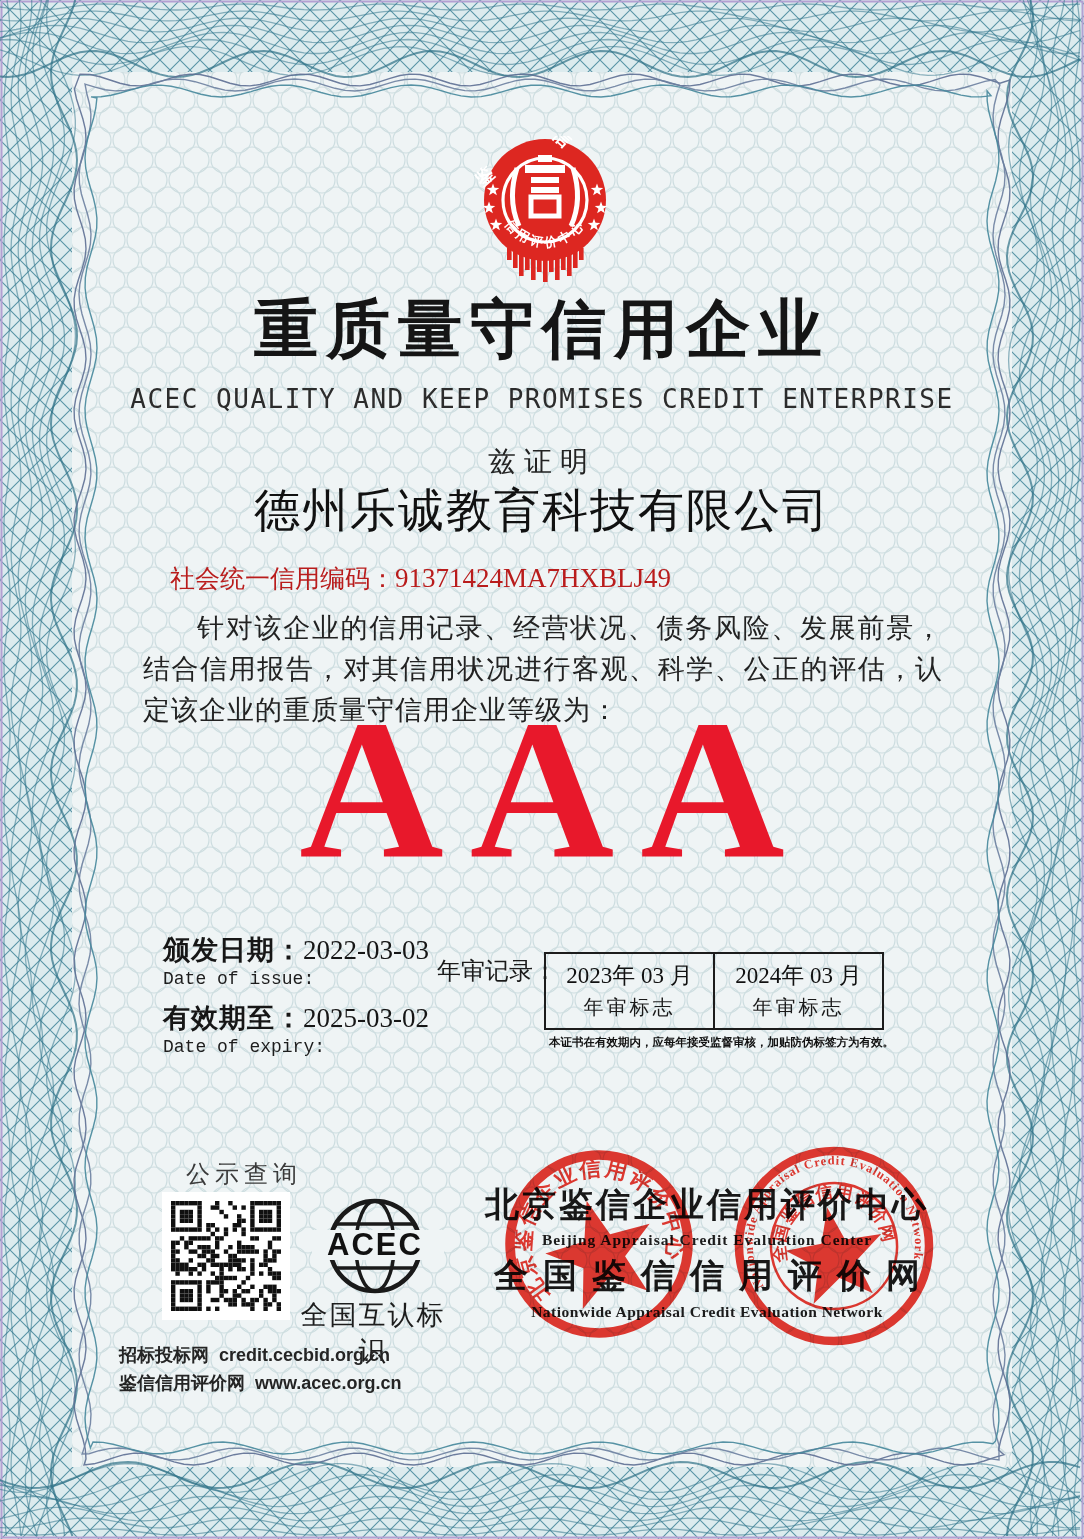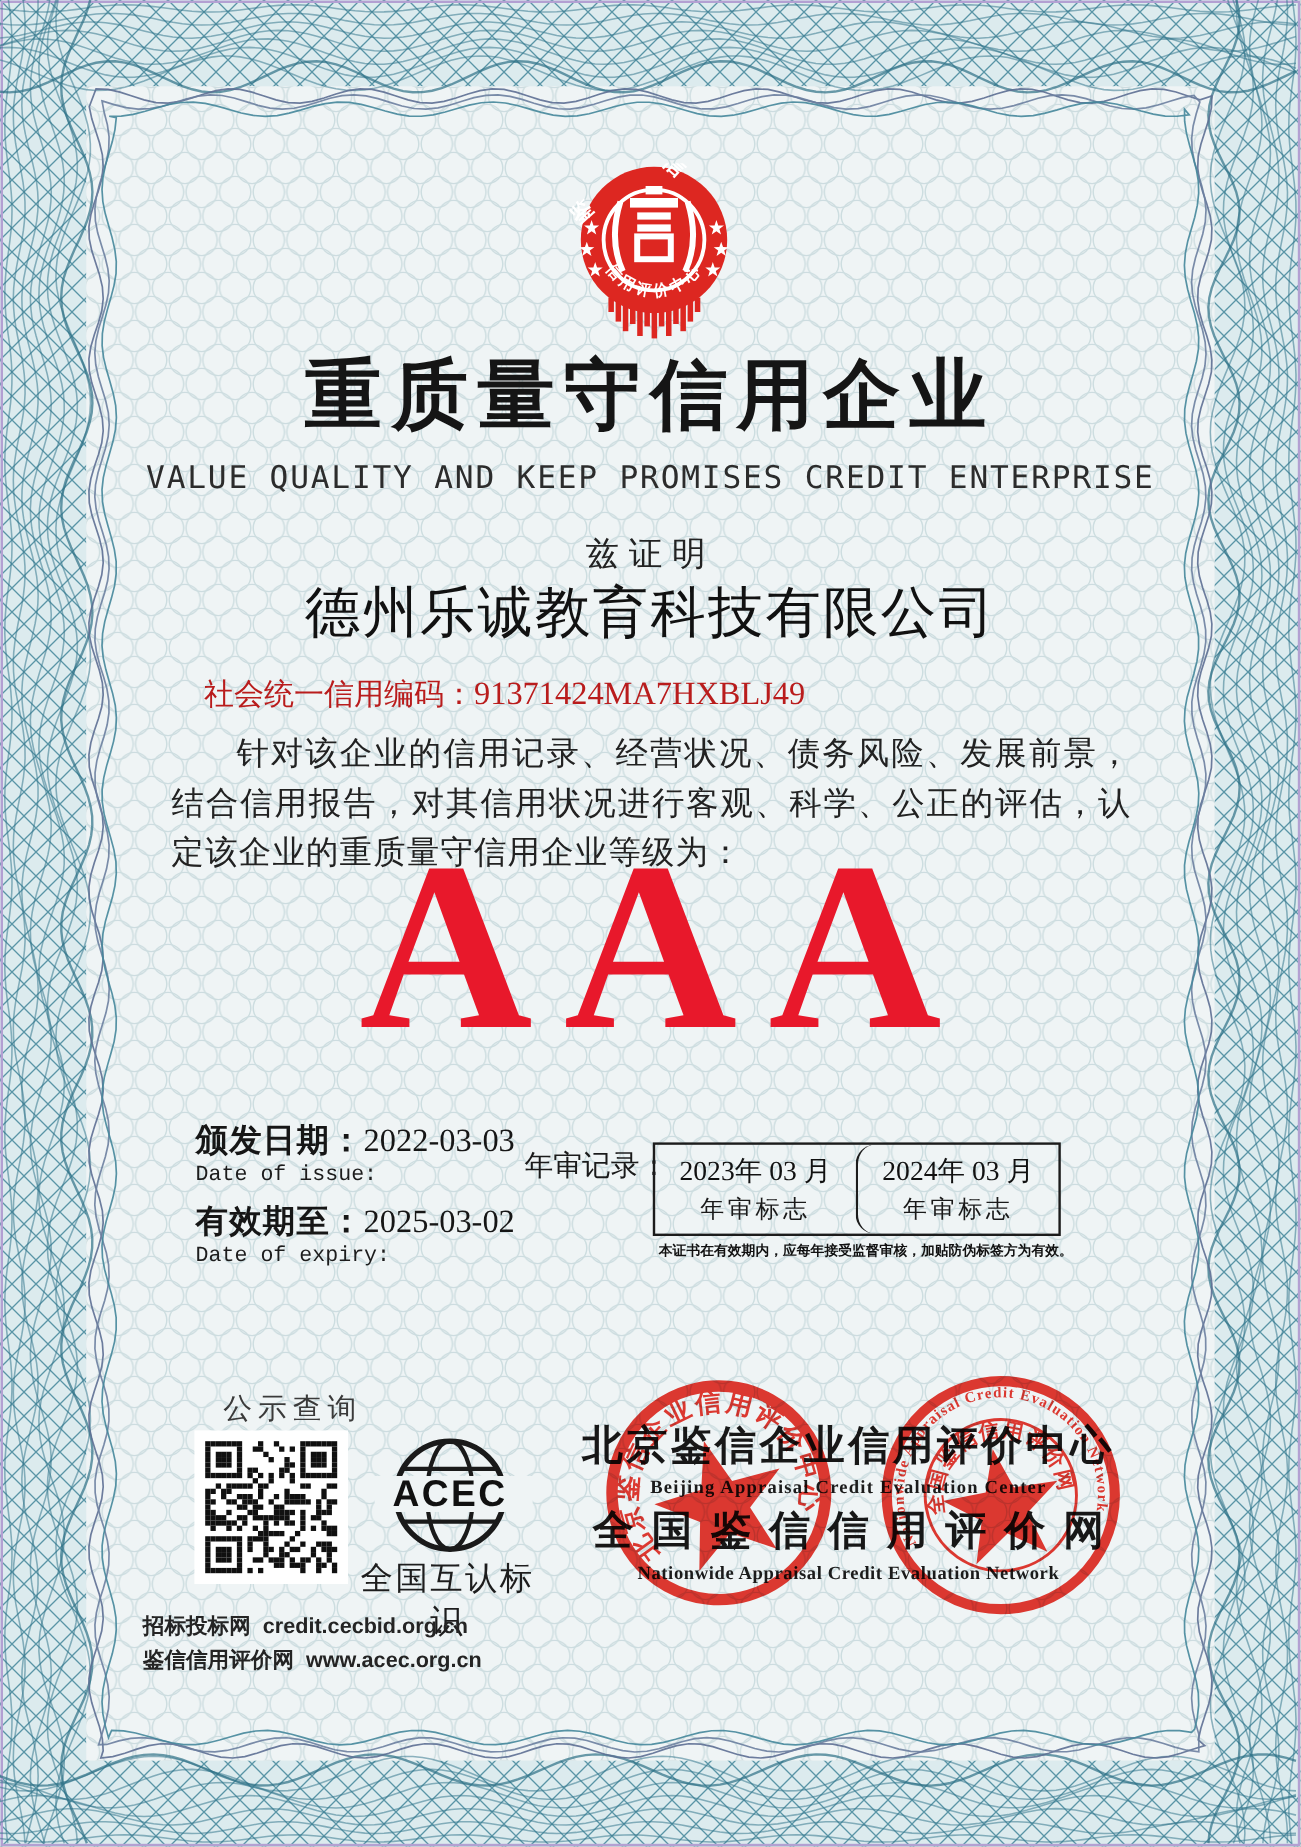--- a/index.html
+++ b/index.html
@@ -28,21 +28,21 @@
   .grade{top:690px;font-size:200px;font-weight:700;color:#e8182b;
     font-family:"Liberation Serif",serif;letter-spacing:26px;text-indent:26px;line-height:1;}
   .fields{left:163px;top:932px;}
   .frow{margin-bottom:11px;}
   .frow .cn{font-size:27px;font-weight:700;font-family:"Liberation Serif",serif;color:#161616;}
   .frow .cn .lab{letter-spacing:1px;}
   .frow .cn .val{font-weight:400;}
   .frow .en{font-size:18px;font-family:"Liberation Mono",monospace;color:#1d1d1d;margin-top:1px;}
   .annual-label{left:437px;top:955px;font-size:24px;font-family:"Liberation Serif",serif;color:#1a1a1a;}
   .atable{left:544px;top:952px;width:336px;height:74px;border:2px solid #1c1c1c;display:flex;}
-  .acell{flex:1;text-align:center;padding-top:6px;border-radius:16px;}
+  .acell{flex:1;text-align:center;padding-top:6px;}
   .acell + .acell{border-left:2px solid #1c1c1c;}
   .acell .period{font-size:23px;font-family:"Liberation Serif",serif;color:#111;}
   .acell .mark{font-size:20px;letter-spacing:3px;color:#1a1a1a;margin-top:3px;}
   .note{left:549px;top:1035px;width:345px;font-size:11.5px;font-weight:700;color:#111;letter-spacing:0;}
   .query{left:186px;top:1158px;font-size:24px;letter-spacing:5px;color:#3a3a3a;}
   .qrbox{left:162px;top:1192px;width:128px;height:128px;background:#fff;}
   .mutual{left:288px;top:1297px;width:170px;text-align:center;font-size:27px;letter-spacing:2px;color:#1d1d1d;}
   .linkrow{left:119px;font-size:18px;font-weight:700;color:#242424;}
   .linkrow .url{margin-left:10px;}
   .l1{top:1343px;} .l2{top:1371px;}
@@ -170,21 +170,21 @@
       <rect x="73" y="29" width="40" height="8"></rect>
       <rect x="79" y="41" width="28" height="6"></rect>
       <rect x="79" y="51" width="28" height="6"></rect>
       <rect x="79" y="61" width="28" height="19" fill="none" stroke="#ffffff" stroke-width="5"></rect>
       <path d="M65,32 Q55,64 67,90" fill="none" stroke="#ffffff" stroke-width="5"></path>
       <path d="M121,32 Q131,64 119,90" fill="none" stroke="#ffffff" stroke-width="5"></path>
     </g>
   </svg>
 
   <div class="abs ctr title">重质量守信用企业</div>
-  <div class="abs ctr subtitle">VALUE QUALITY AND KEEP PROMISES CREDIT ENTERPRISE</div>
+  <div class="abs ctr subtitle">ACEC QUALITY AND KEEP PROMISES CREDIT ENTERPRISE</div>
   <div class="abs ctr company">德州乐诚教育科技有限公司</div>
   <div class="abs ctr certify">兹证明</div>
 
   <div class="abs creditline">
     <span class="lab">社会统一信用编码：</span><span class="val">91371424MA7HXBLJ49</span>
   </div>
 
   <div class="abs ctr grade">AAA</div>
 
   <div class="abs statement">针对该企业的信用记录、经营状况、债务风险、发展前景，结合信用报告，对其信用状况进行客观、科学、公正的评估，认定该企业的重质量守信用企业等级为：</div>

